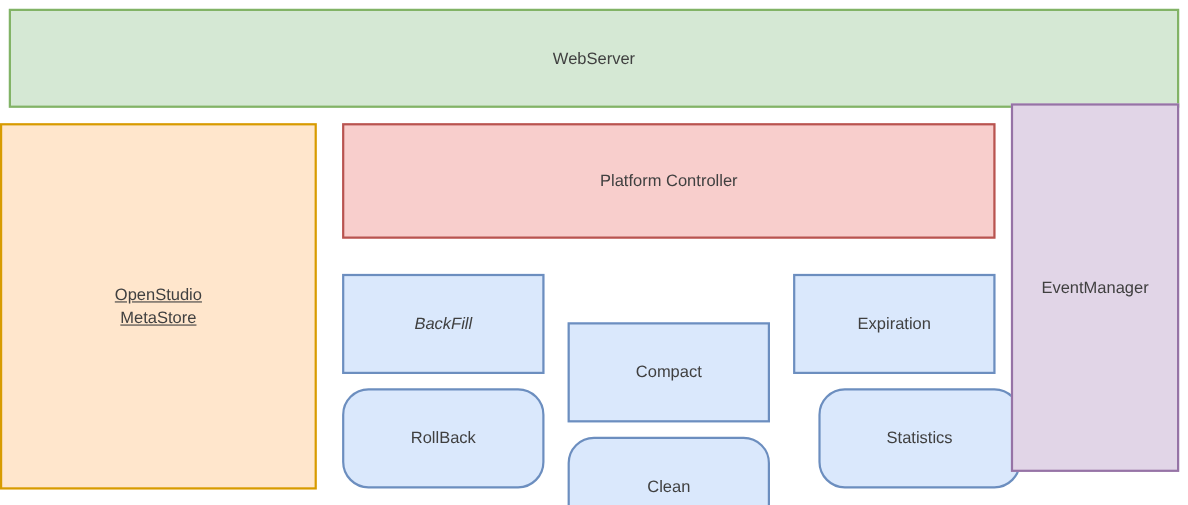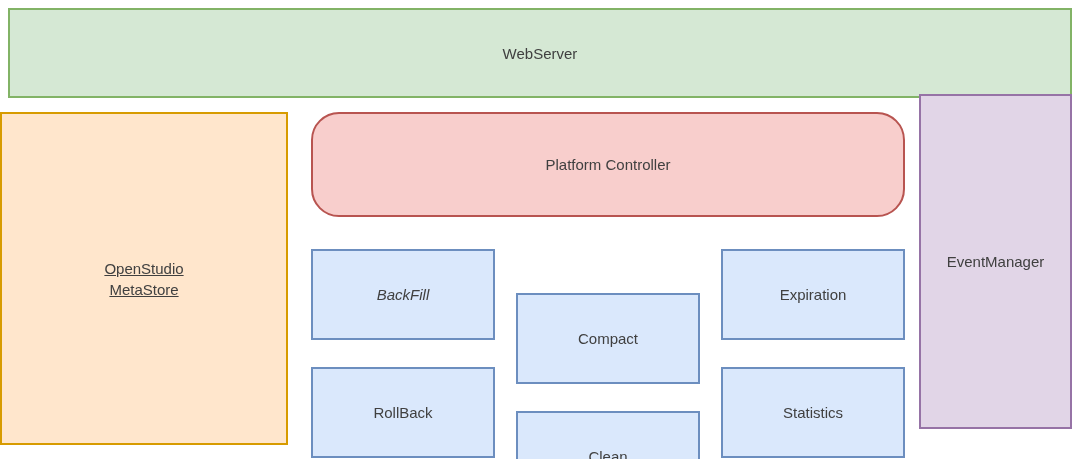--- a/index.html
+++ b/index.html
@@ -24,25 +24,25 @@
     align-items: center;
     justify-content: center;
     text-align: center;
     font-size: 15px;
     line-height: 21px;
     white-space: pre-line;
   }
   
   .webserver   { left: 8px;   top: 8px;   width: 1064px; height: 90px;  }
   .metastore   { left: 0;   top: 112px; width: 288px;  height: 333px; text-decoration: underline; }
-  .controller  { left: 311px; top: 112px; width: 594px;  height: 105px; border-radius: 28px; }
+  .controller  { left: 311px; top: 112px; width: 594px;  height: 105px; }
   .eventmgr    { left: 919px; top: 94px; width: 153px;  height: 335px; }
   .task        { width: 184px; height: 91px; }
   .task.r1     { top: 249px; }
-  .task.r2     { top: 367px; }
+  .task.r2     { top: 353px; border-radius: 24px; }
   .task.c1     { left: 311px; }
   .task.c2     { left: 516px; margin-top: 44px; }
   .task.c3     { left: 721px; }
 </style>
 </head>
 <body>
 
 <div class="canvas">
 
   <div class="box webserver" style="background-color: rgb(213, 232, 212); border-color: rgb(130, 179, 102);">
@@ -71,21 +71,21 @@
   </div>
 
   <div class="box task r2 c1" style="background-color: rgb(218, 232, 252); border-color: rgb(108, 142, 191);">
     <span>RollBack</span>
   </div>
 
   <div class="box task r2 c2" style="background-color: rgb(218, 232, 252); border-color: rgb(108, 142, 191);">
     <span>Clean</span>
   </div>
 
-  <div class="box task r2 c3" style="background-color: rgb(218, 232, 252); border-color: rgb(108, 142, 191);">
+  <div class="box task r2 c3" style="background-color: rgb(218, 232, 252); border-color: rgb(108, 142, 191); margin-left: 23px;">
     <span>Statistics</span>
   </div>
 
   <div class="box eventmgr" style="background-color: rgb(225, 213, 231); border-color: rgb(150, 115, 166);">
     <span>EventManager</span>
   </div>
 
 </div>
 
 </body></html>

